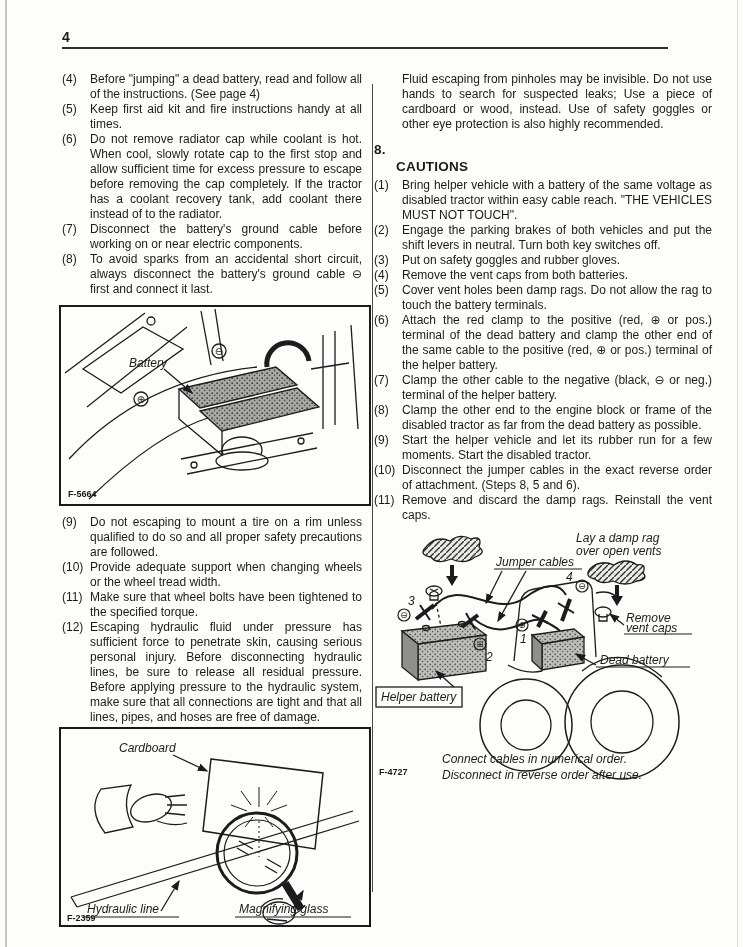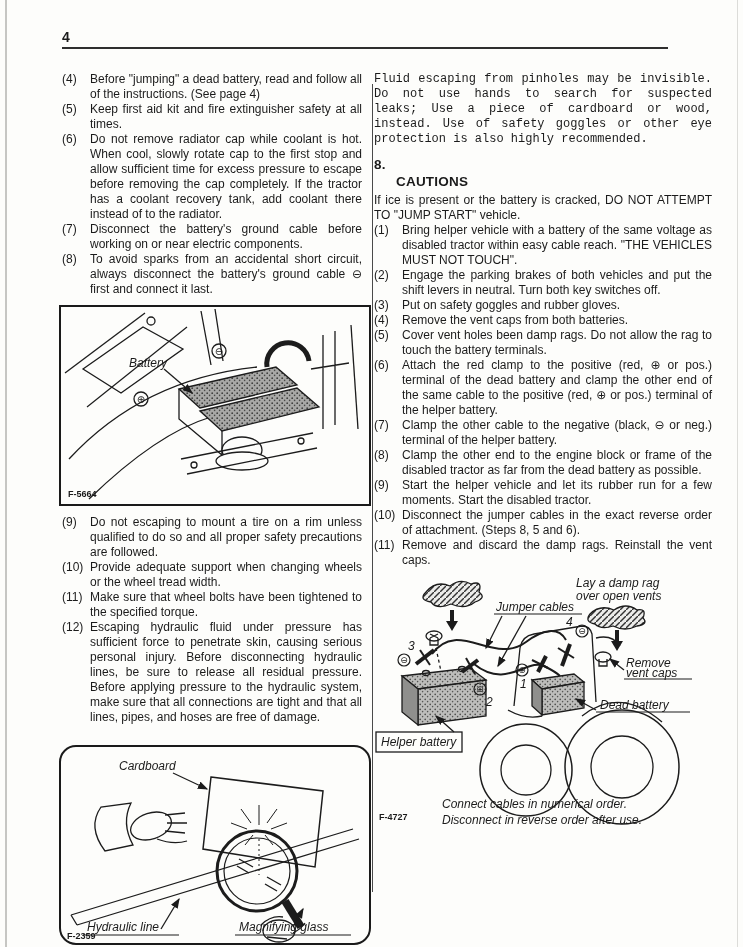--- a/index.html
+++ b/index.html
@@ -9,27 +9,27 @@
   .edge-right{position:absolute;right:5px;top:0;width:1px;height:947px;background:#dcdcd9;}
   .pagenum{position:absolute;left:62px;top:29px;font-size:14px;font-weight:bold;}
   .header-rule{position:absolute;left:62px;top:47px;width:606px;height:2px;background:#2e2e2e;}
   .divider{position:absolute;left:372px;top:84px;width:1px;height:808px;background:#4a4a4a;}
   .col{position:absolute;top:72px;font-size:12px;line-height:15px;}
   .col-left{left:62px;width:300px;}
   .col-right{left:374px;width:338px;}
   .li{display:flex;}
   .li .num{width:28px;flex:0 0 28px;}
   .li .txt{flex:1;text-align:justify;}
-  .para{text-align:justify;font-family:Liberation Mono, monospace;}
+  .para{margin-left:28px;text-align:justify;}
   .heading{display:flex;font-weight:bold;font-size:13.5px;line-height:17px;margin-top:9px;margin-bottom:3px;letter-spacing:.2px;}
   .heading .hnum{width:22px;flex:0 0 22px;}
   .intro{text-align:justify;}
   .figbox{border:2px solid #1a1a1a;background:#fdfdfb;margin-left:-3px;}
   .fig1{margin-top:8px;width:308px;height:197px;}
-  .fig2{margin-top:20px;width:308px;height:196px;border-radius:17px;}
+  .fig2{margin-top:2px;width:308px;height:196px;}
   .items-b{margin-top:9px;}
   svg{display:block;}
   svg text{fill:#1b1b1b;}
   .flabel{font-style:italic;font-size:12px;}
   .fcode{font-size:9px;font-weight:bold;font-style:normal;}
 </style>
 </head>
 <body>
 
 <div class="page">
@@ -39,21 +39,21 @@
   <div class="header-rule"></div>
   <div class="divider"></div>
 
   <div class="col col-left">
     <div class="li">
         <span class="num">(4)</span>
         <span class="txt">Before "jumping" a dead battery, read and follow all of the instructions. (See page 4)</span>
       </div>
     <div class="li">
         <span class="num">(5)</span>
-        <span class="txt">Keep first aid kit and fire extinguisher safety at all times.</span>
+        <span class="txt">Keep first aid kit and fire instructions handy at all times.</span>
       </div>
     <div class="li">
         <span class="num">(6)</span>
         <span class="txt">Do not remove radiator cap while coolant is hot. When cool, slowly rotate cap to the first stop and allow sufficient time for excess pressure to escape before removing the cap completely. If the tractor has a coolant recovery tank, add coolant there instead of to the radiator.</span>
       </div>
     <div class="li">
         <span class="num">(7)</span>
         <span class="txt">Disconnect the battery's ground cable before working on or near electric components.</span>
       </div>
     <div class="li">
@@ -157,21 +157,20 @@
       </svg>
     </div>
   </div>
 
   <div class="col col-right">
     <div class="para">Fluid escaping from pinholes may be invisible. Do not use hands to search for suspected leaks; Use a piece of cardboard or wood, instead. Use of safety goggles or other eye protection is also highly recommended.</div>
     <div class="heading">
       <span class="hnum">8.</span>
       <span class="htxt"><br><span>CAUTIONS</span></span>
     </div>
-    <div class="intro">If ice is present or the battery is cracked, DO NOT ATTEMPT TO "JUMP START" vehicle.</div>
     <div class="li">
         <span class="num">(1)</span>
         <span class="txt">Bring helper vehicle with a battery of the same voltage as disabled tractor within easy cable reach. "THE VEHICLES MUST NOT TOUCH".</span>
       </div>
     <div class="li">
         <span class="num">(2)</span>
         <span class="txt">Engage the parking brakes of both vehicles and put the shift levers in neutral. Turn both key switches off.</span>
       </div>
     <div class="li">
         <span class="num">(3)</span>

